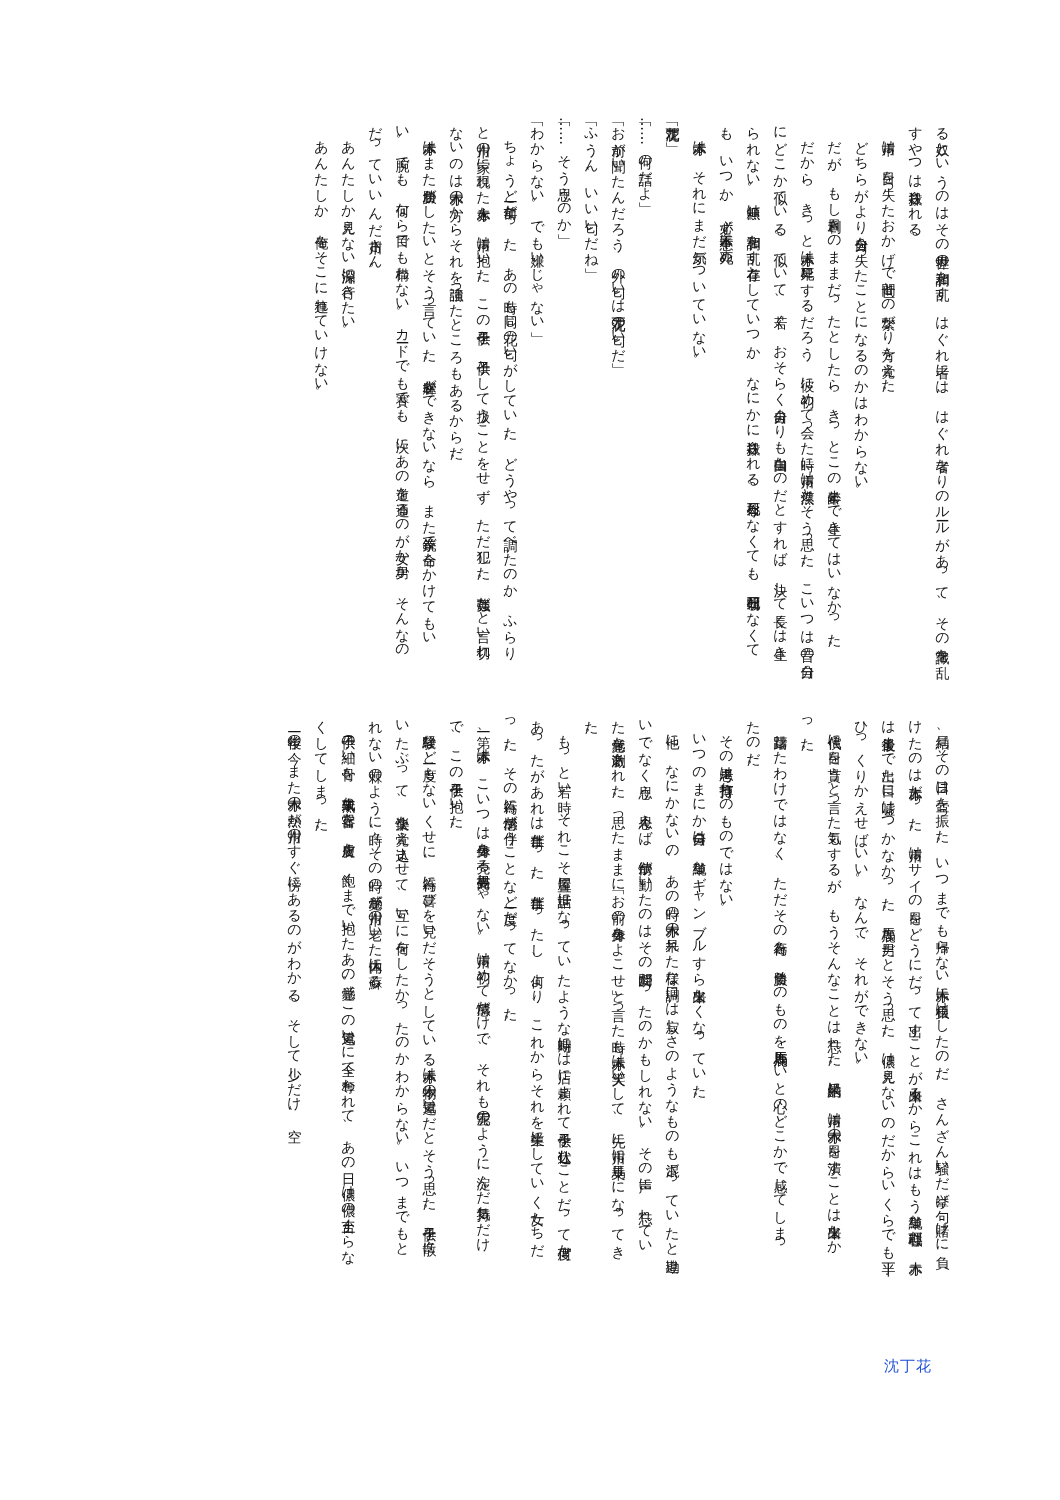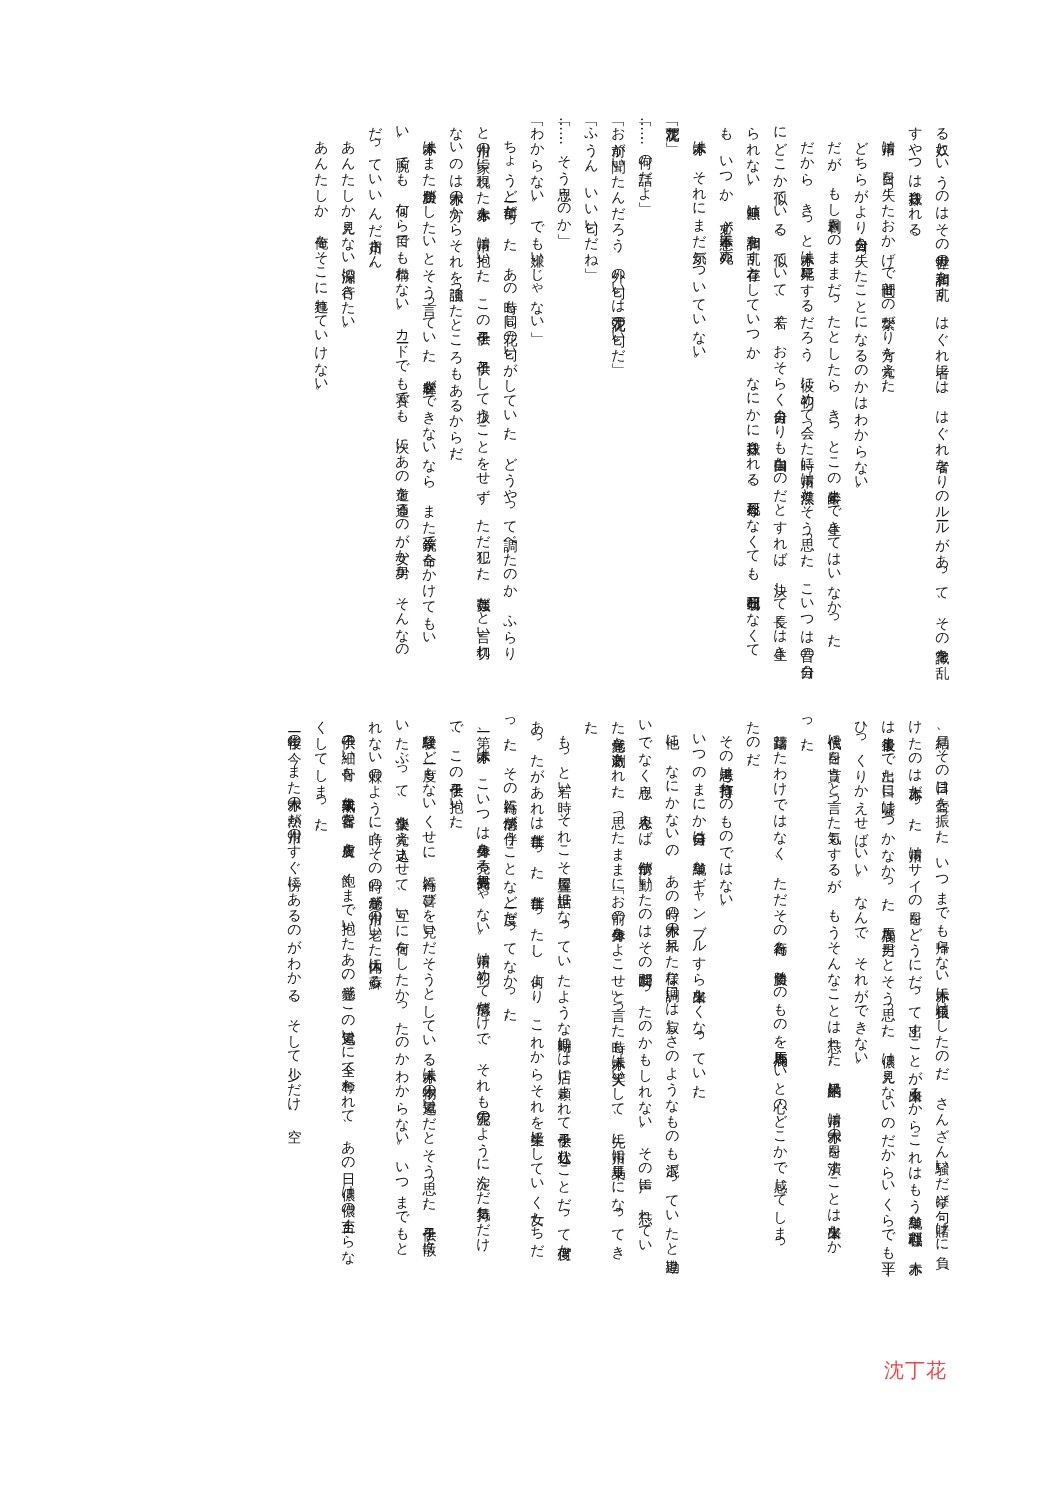--- a/index.html
+++ b/index.html
@@ -38,24 +38,24 @@
   .para     { text-indent: 14px; }
   .cont     { text-indent: 0; }
   .dialogue { text-indent: 0; }
   .gap-lg { margin-block-start: 72px; }
   .gap-sm { margin-block-start: 36px; }
   .gap-md { margin-block-start: 46px; }
   .footer-title {
     position: absolute;
     left: 884px;
     top: 1357px;
-    font-size: 20px;
+    font-size: 15px;
     letter-spacing: 1px;
     font-weight: 500;
-    color: #ef4444;
+    color: #1d4ed8;
     white-space: nowrap;
   }
 </style>
 </head>
 <body>
 
 <div class="page">
 
   <div class="vblock vblock-top">
     <p class="cont">る奴というのはその世界の調和を乱す。はぐれ者には、はぐれ者なりのルールがあって、その常識を乱すやつは抹殺される。</p>

